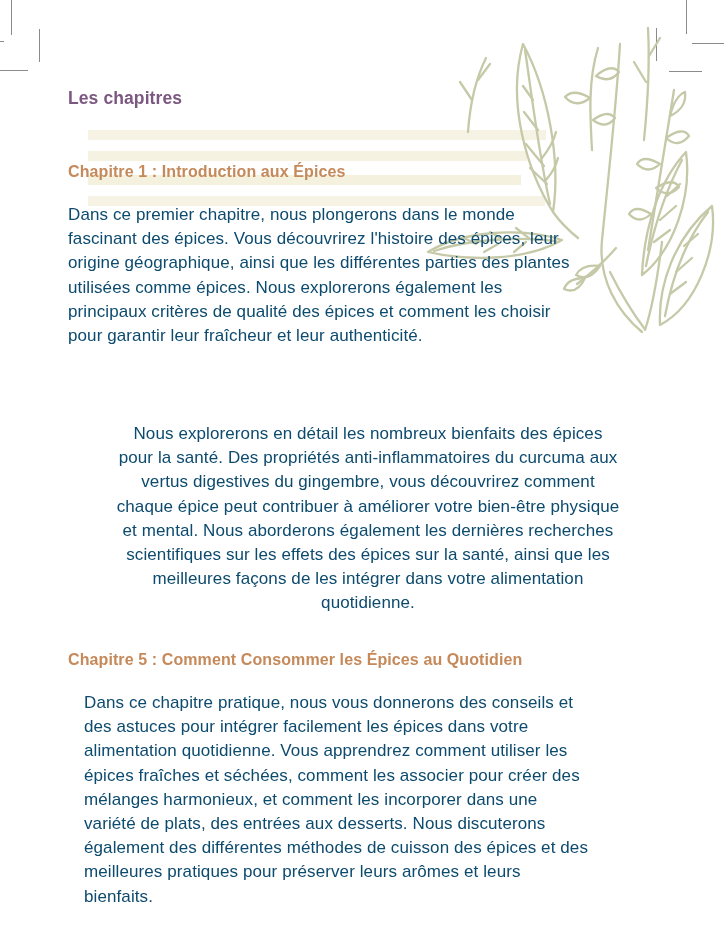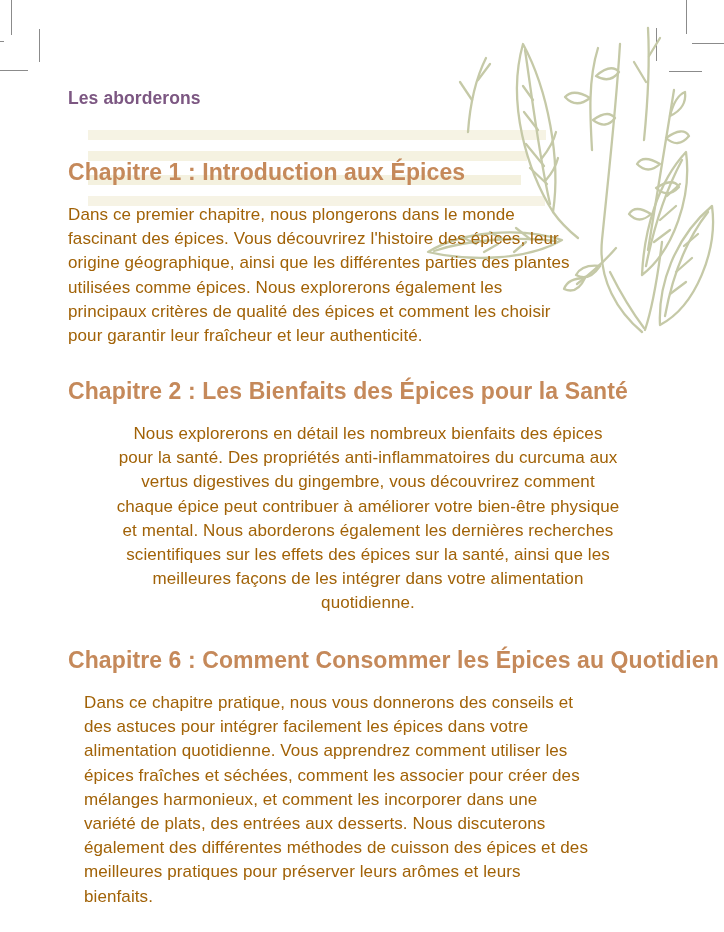--- a/index.html
+++ b/index.html
@@ -19,25 +19,25 @@
   .plant{position:absolute;left:420px;top:20px;width:304px;height:330px;z-index:1;}
   .plant path{fill:none;stroke:#c5c9a7;stroke-width:2.3;stroke-linecap:round;stroke-linejoin:round;}
   
   .text-layer{position:absolute;left:0;top:0;width:724px;height:932px;z-index:2;}
   .section-title{
     position:absolute;left:68px;top:88px;
     font-size:17.5px;font-weight:bold;color:#7c5782;letter-spacing:.1px;
   }
   .chapter-heading{
     position:absolute;left:68px;
-    font-size:23px;font-weight:bold;color:#c5895a;letter-spacing:.1px;line-height:24px;
+    font-size:16px;font-weight:bold;color:#c5895a;letter-spacing:.1px;line-height:24px;
   }
   .chapter-body{
     position:absolute;left:68px;width:600px;
-    font-size:17px;color:#a16207;line-height:24.2px;letter-spacing:.1px;
+    font-size:17px;color:#0c4a6e;line-height:24.2px;letter-spacing:.1px;
     white-space:pre-line;
   }
   .h1{top:160px;} .p1{top:203px;}
   .h2{top:379px;} .p2{top:422px;text-align:center;}
   .h3{top:648px;} .p3{top:691px;margin-left:16px;}
 </style>
 </head>
 <body>
 
 <div class="mark" style="left:11px;top:0;width:1px;height:35px;"></div>
@@ -111,41 +111,40 @@
     <path d="M250,274 L266,262"></path>
     <path d="M264,226 L278,214"></path>
 
   <path d="M196,228 C184,242 170,254 157,264"></path>
   <path d="M180,246 q-18,-2 -24,9 q13,7 24,-9 z"></path>
   <path d="M165,258 q-17,0 -21,11 q13,6 21,-11 z"></path>
   <path d="M190,252 C200,272 212,292 224,308"></path>
 </svg>
 
 <div class="text-layer">
-  <div class="section-title">Les aborderons</div>
+  <div class="section-title">Les chapitres</div>
 
   <div class="chapter-heading h1">Chapitre 1 : Introduction aux Épices</div>
   <div class="chapter-body p1">Dans ce premier chapitre, nous plongerons dans le monde
 fascinant des épices. Vous découvrirez l'histoire des épices, leur
 origine géographique, ainsi que les différentes parties des plantes
 utilisées comme épices. Nous explorerons également les
 principaux critères de qualité des épices et comment les choisir
 pour garantir leur fraîcheur et leur authenticité.</div>
 
-  <div class="chapter-heading h2">Chapitre 2 : Les Bienfaits des Épices pour la Santé</div>
   <div class="chapter-body p2">Nous explorerons en détail les nombreux bienfaits des épices
 pour la santé. Des propriétés anti-inflammatoires du curcuma aux
 vertus digestives du gingembre, vous découvrirez comment
 chaque épice peut contribuer à améliorer votre bien-être physique
 et mental. Nous aborderons également les dernières recherches
 scientifiques sur les effets des épices sur la santé, ainsi que les
 meilleures façons de les intégrer dans votre alimentation
 quotidienne.</div>
 
-  <div class="chapter-heading h3">Chapitre 6 : Comment Consommer les Épices au Quotidien</div>
+  <div class="chapter-heading h3">Chapitre 5 : Comment Consommer les Épices au Quotidien</div>
   <div class="chapter-body p3">Dans ce chapitre pratique, nous vous donnerons des conseils et
 des astuces pour intégrer facilement les épices dans votre
 alimentation quotidienne. Vous apprendrez comment utiliser les
 épices fraîches et séchées, comment les associer pour créer des
 mélanges harmonieux, et comment les incorporer dans une
 variété de plats, des entrées aux desserts. Nous discuterons
 également des différentes méthodes de cuisson des épices et des
 meilleures pratiques pour préserver leurs arômes et leurs
 bienfaits.</div>
 </div>

